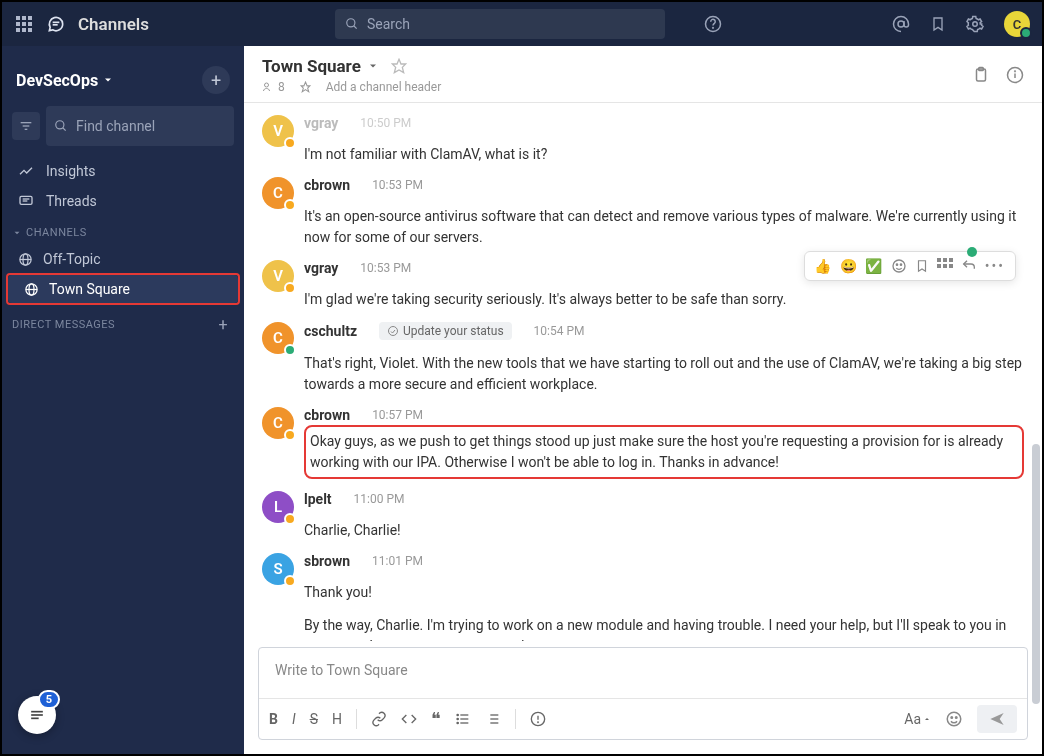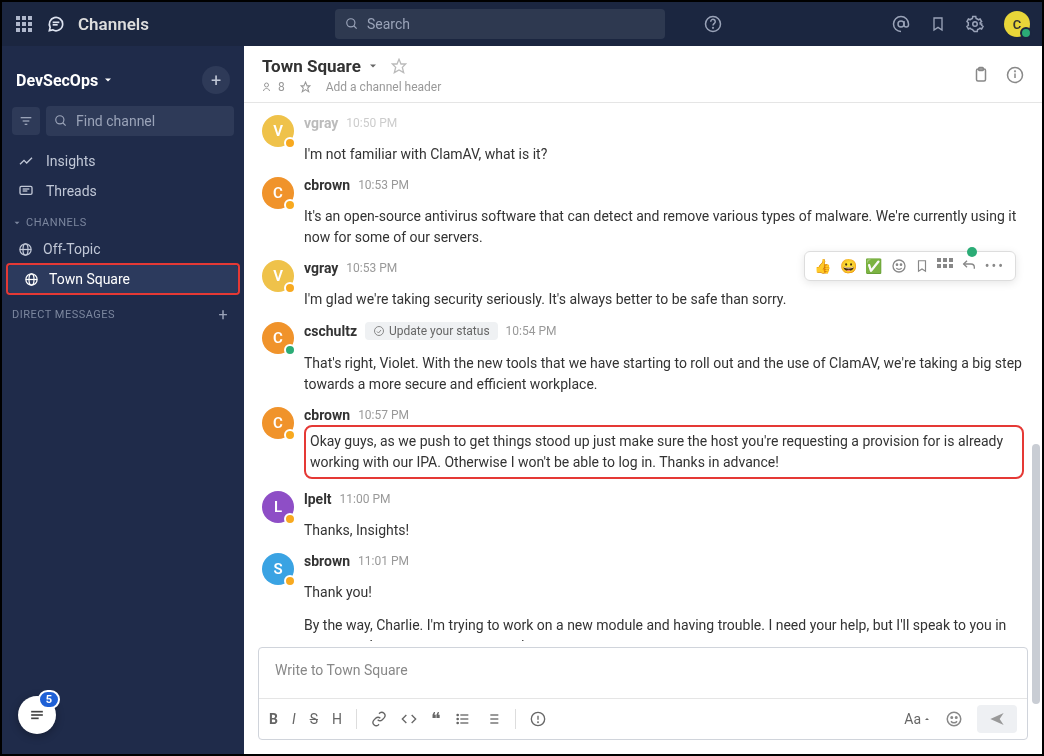--- a/index.html
+++ b/index.html
@@ -14,42 +14,42 @@
 .top-right { margin-left: auto; display: flex; align-items: center; gap: 20px; color: #9aa3b8; }
 .avatar-circle { width: 26px; height: 26px; border-radius: 50%; background: #e8d639; position: relative; display: flex; align-items: center; justify-content: center; color: #333; font-weight: 600; font-size: 13px; }
 .avatar-status { position: absolute; right: -2px; bottom: -2px; width: 12px; height: 12px; border-radius: 50%; background: #2bac76; border: 2px solid #1b2640; }
 .main { display: flex; height: calc(756px - 44px - 4px); }
 .sidebar { width: 242px; background: #1f2b4a; color: #c0c7d6; padding-top: 12px; display: flex; flex-direction: column; }
 .team-row { display: flex; align-items: center; justify-content: space-between; padding: 8px 14px 12px; }
 .team-name { color: #fff; font-size: 16px; font-weight: 700; display: flex; align-items: center; gap: 4px; }
 .plus-btn { width: 28px; height: 28px; border-radius: 50%; background: #2e3a58; display: flex; align-items: center; justify-content: center; color: #c0c7d6; font-size: 18px; }
 .find-row { display: flex; align-items: center; gap: 6px; padding: 0 10px 10px; }
 .filter-btn { width: 28px; height: 28px; border-radius: 4px; background: #2e3a58; display: flex; align-items: center; justify-content: center; }
-.find-input { flex: 1; background: #2e3a58; border-radius: 4px; height: 30px; display: flex; align-items: center; padding: 0 8px; color: #9aa3b8; gap: 8px; }
+.find-input { flex: 1; background: #2e3a58; border-radius: 4px; height: 40px; display: flex; align-items: center; padding: 0 8px; color: #9aa3b8; gap: 8px; }
 .nav-item { display: flex; align-items: center; gap: 12px; padding: 7px 16px; color: #c0c7d6; }
 .section-label { font-size: 11px; letter-spacing: 0.5px; color: #7b869e; padding: 10px 10px 6px; display: flex; align-items: center; gap: 4px; }
 .section-label.dm { justify-content: space-between; padding-right: 16px; }
 .ch-item { display: flex; align-items: center; gap: 10px; padding: 6px 16px; }
 .ch-item.active { background: #2c3a5d; border-radius: 4px; margin: 0 4px; }
 .highlight-box { border: 2px solid #e53935; border-radius: 4px; margin: 0 4px; }
 .badge-fab { position: absolute; left: 18px; bottom: 22px; width: 38px; height: 38px; border-radius: 50%; background: #fff; box-shadow: 0 2px 8px rgba(0,0,0,0.3); display: flex; align-items: center; justify-content: center; }
 .badge-count { position: absolute; top: -6px; right: -4px; background: #1e60d6; color: #fff; font-size: 11px; font-weight: 700; border-radius: 10px; padding: 1px 6px; border: 2px solid #fff; }
 .content { flex: 1; display: flex; flex-direction: column; background: #fff; position: relative; }
 .channel-header { padding: 10px 18px 8px; border-bottom: 1px solid #e5e5e5; display: flex; }
 .ch-head-left { flex: 1; }
 .ch-title { font-size: 17px; font-weight: 700; color: #333; display: inline-flex; align-items: center; gap: 6px; }
 .ch-subtitle { display: flex; align-items: center; gap: 14px; color: #999; font-size: 12px; margin-top: 4px; }
 .ch-head-right { display: flex; align-items: center; gap: 16px; color: #888; }
 .messages { flex: 1; overflow-y: auto; padding: 6px 0; position: relative; }
 .msg { display: flex; gap: 10px; padding: 6px 18px; }
 .msg-avatar { width: 32px; height: 32px; border-radius: 50%; flex-shrink: 0; display: flex; align-items: center; justify-content: center; color: #fff; font-weight: 600; position: relative; font-size: 15px; }
 .msg-avatar .mini-status { position: absolute; right: -2px; bottom: -2px; width: 12px; height: 12px; border-radius: 50%; border: 2px solid #fff; background: #f8a91f; }
 .msg-avatar .mini-status.green { background: #2bac76; }
 .msg-body { flex: 1; }
-.msg-head { display: flex; align-items: center; gap: 8px; }
+.msg-head { display: flex; align-items: center; gap: 22px; }
 .msg-user { font-weight: 700; color: #333; }
 .msg-time { font-size: 12px; color: #999; }
 .msg-text { color: #333; line-height: 1.5; margin-top: 13px; }
 .status-pill { background: #eff1f3; border-radius: 4px; padding: 2px 8px; font-size: 12px; color: #666; display: inline-flex; align-items: center; gap: 4px; }
 .highlight-msg { border: 2px solid #e53935; border-radius: 8px; padding: 4px; margin-top: 2px; }
 .reaction-bar { position: absolute; right: 26px; top: 148px; background: #fff; border: 1px solid #ddd; border-radius: 6px; box-shadow: 0 2px 8px rgba(0,0,0,0.1); display: flex; align-items: center; gap: 8px; padding: 6px 10px; }
 .reaction-bar .dot-ind { position: absolute; top: -5px; right: 38px; width: 10px; height: 10px; background: #2bac76; border-radius: 50%; }
 .compose { margin: 6px 14px 14px; border: 1px solid #d0d4db; border-radius: 4px; }
 .compose-input { padding: 14px 16px; color: #888; min-height: 50px; }
 .compose-toolbar { border-top: 1px solid #e5e5e5; display: flex; align-items: center; padding: 6px 10px; gap: 14px; color: #666; }
@@ -343,21 +343,21 @@
             <div class="msg-text highlight-msg">Okay guys, as we push to get things stood up just make sure the host you're requesting a provision for is already working with our IPA.  Otherwise I won't be able to log in.  Thanks in advance!</div>
           </div>
         </div>
         <div class="msg">
           <div class="msg-avatar" style="background: rgb(142, 78, 198);">L<span class="mini-status"></span></div>
           <div class="msg-body">
             <div class="msg-head">
               <span class="msg-user">lpelt</span>
               <span class="msg-time">11:00 PM</span>
             </div>
-            <div class="msg-text">Thanks, Insights!</div>
+            <div class="msg-text">Charlie, Charlie!</div>
           </div>
         </div>
         <div class="msg">
           <div class="msg-avatar" style="background: rgb(58, 163, 227);">S<span class="mini-status"></span></div>
           <div class="msg-body">
             <div class="msg-head">
               <span class="msg-user">sbrown</span>
               <span class="msg-time">11:01 PM</span>
             </div>
             <div class="msg-text">Thank you!</div>

